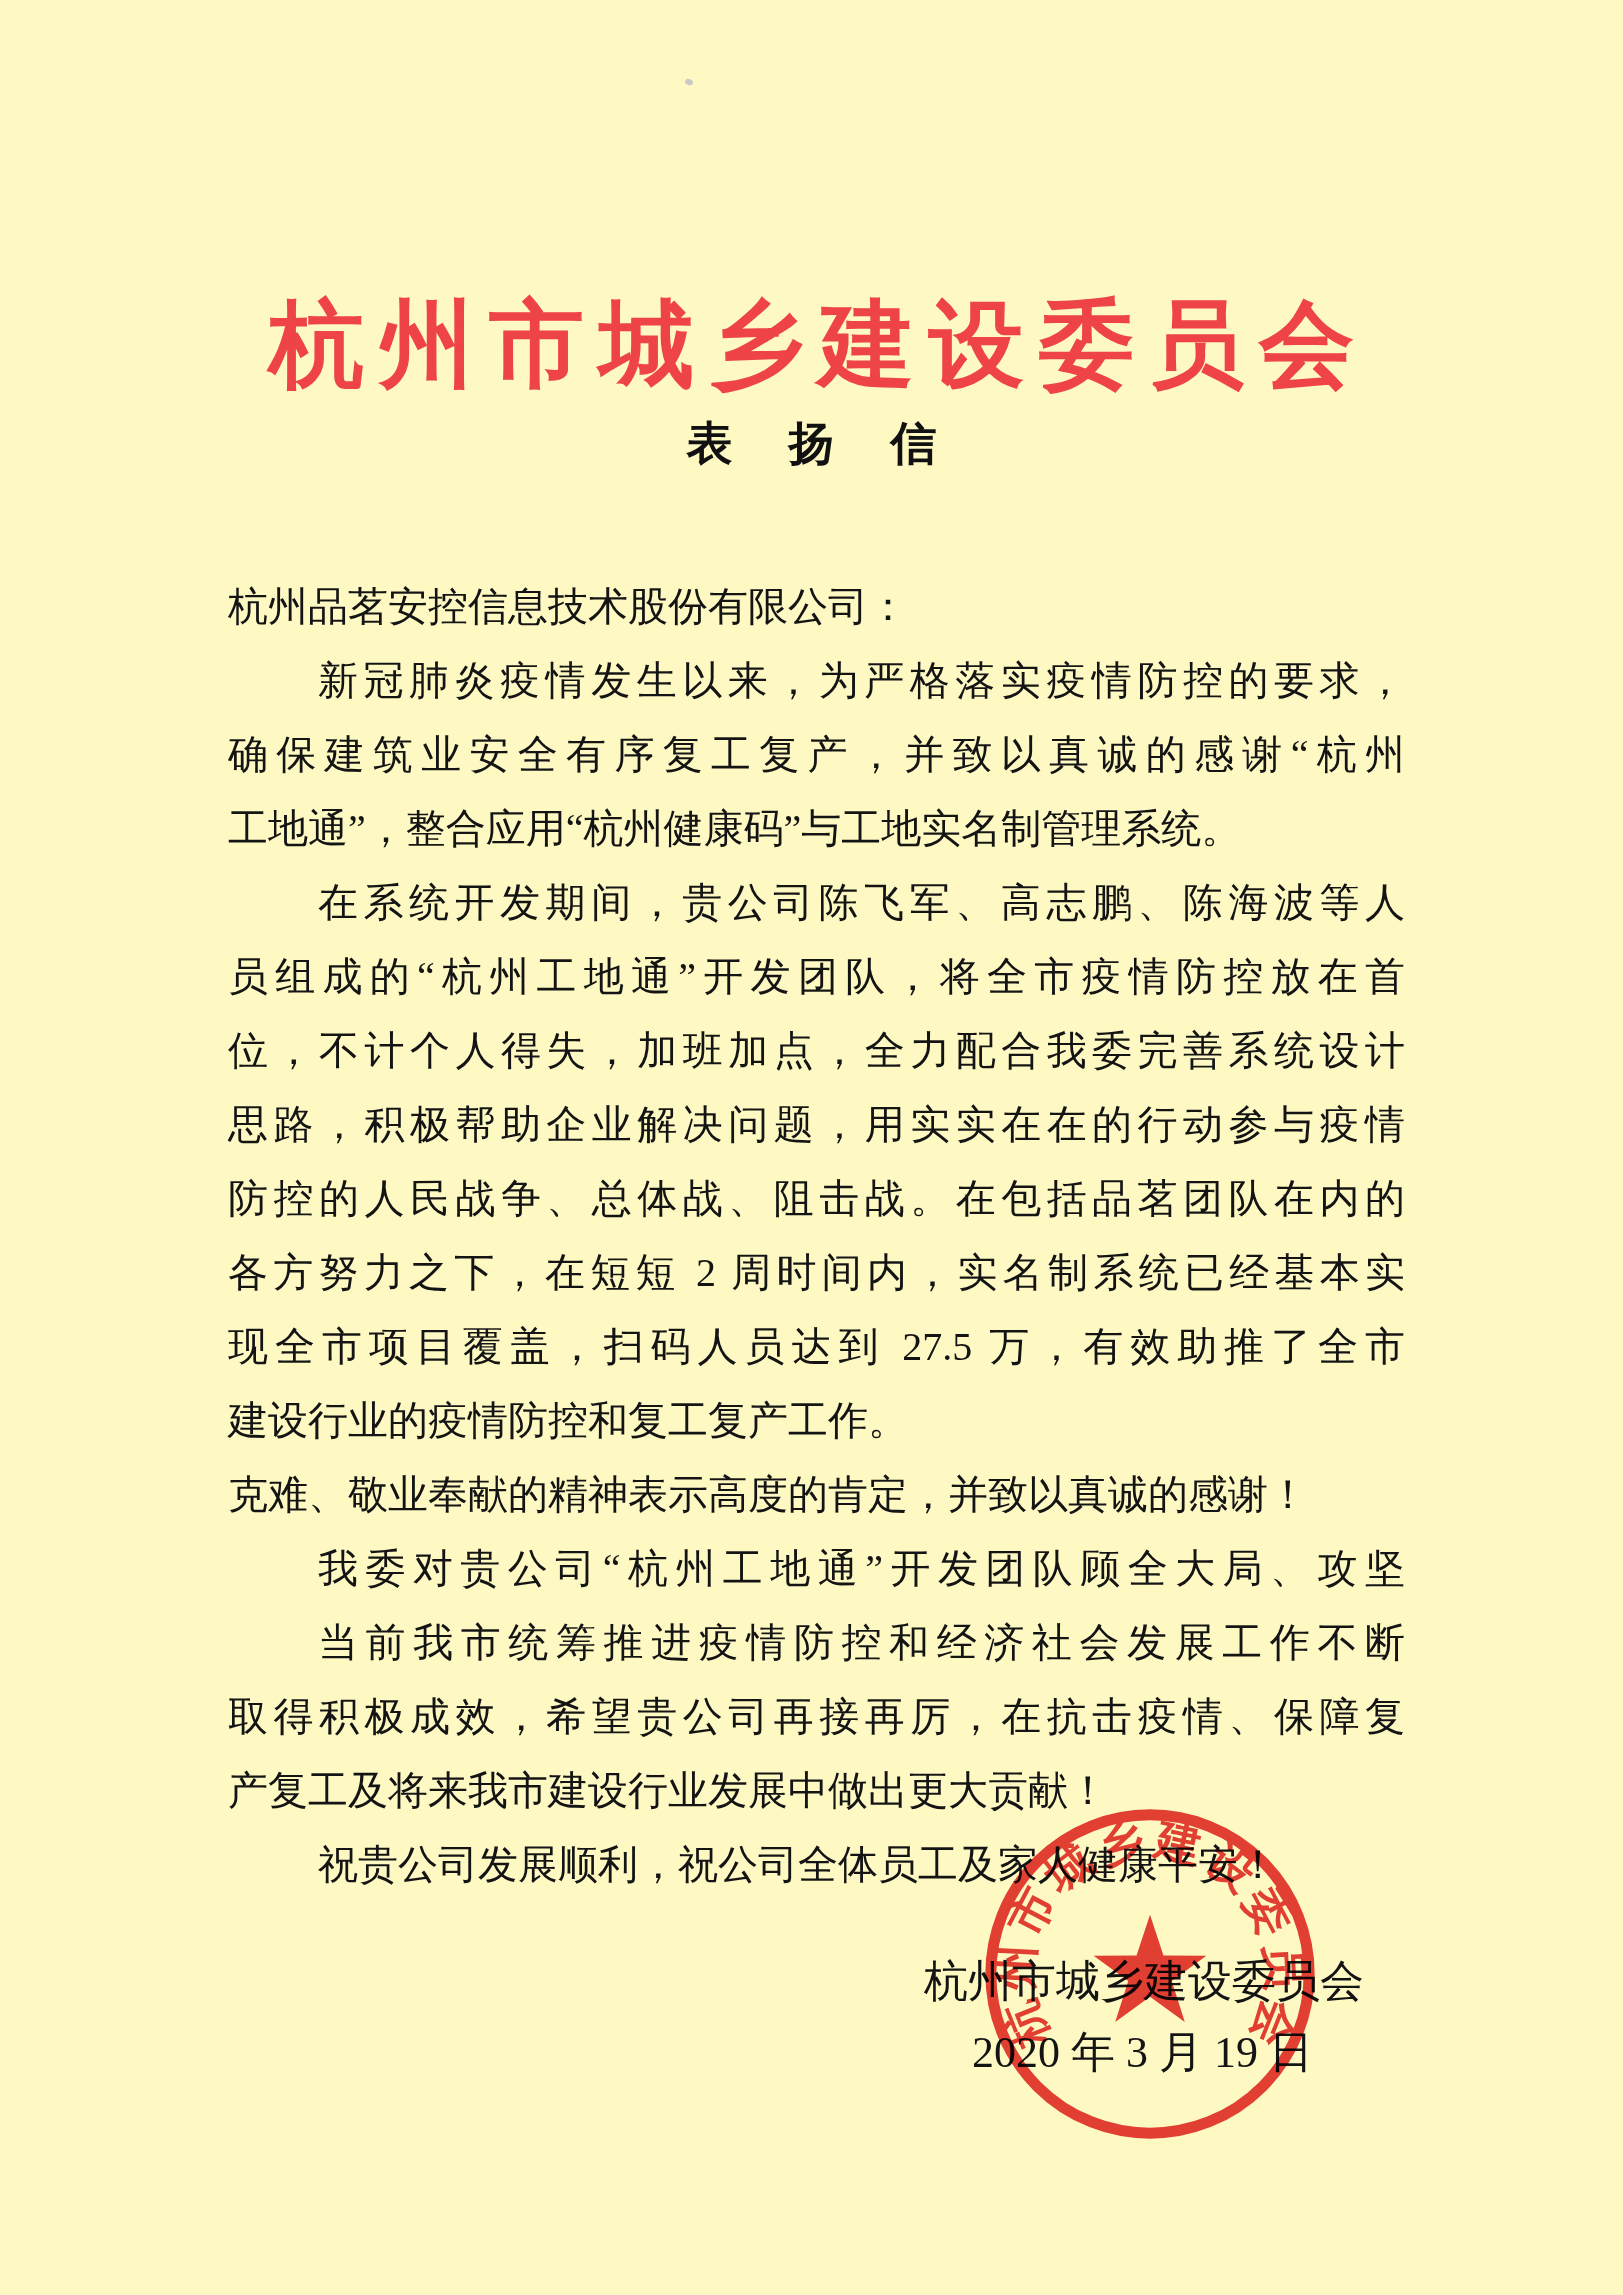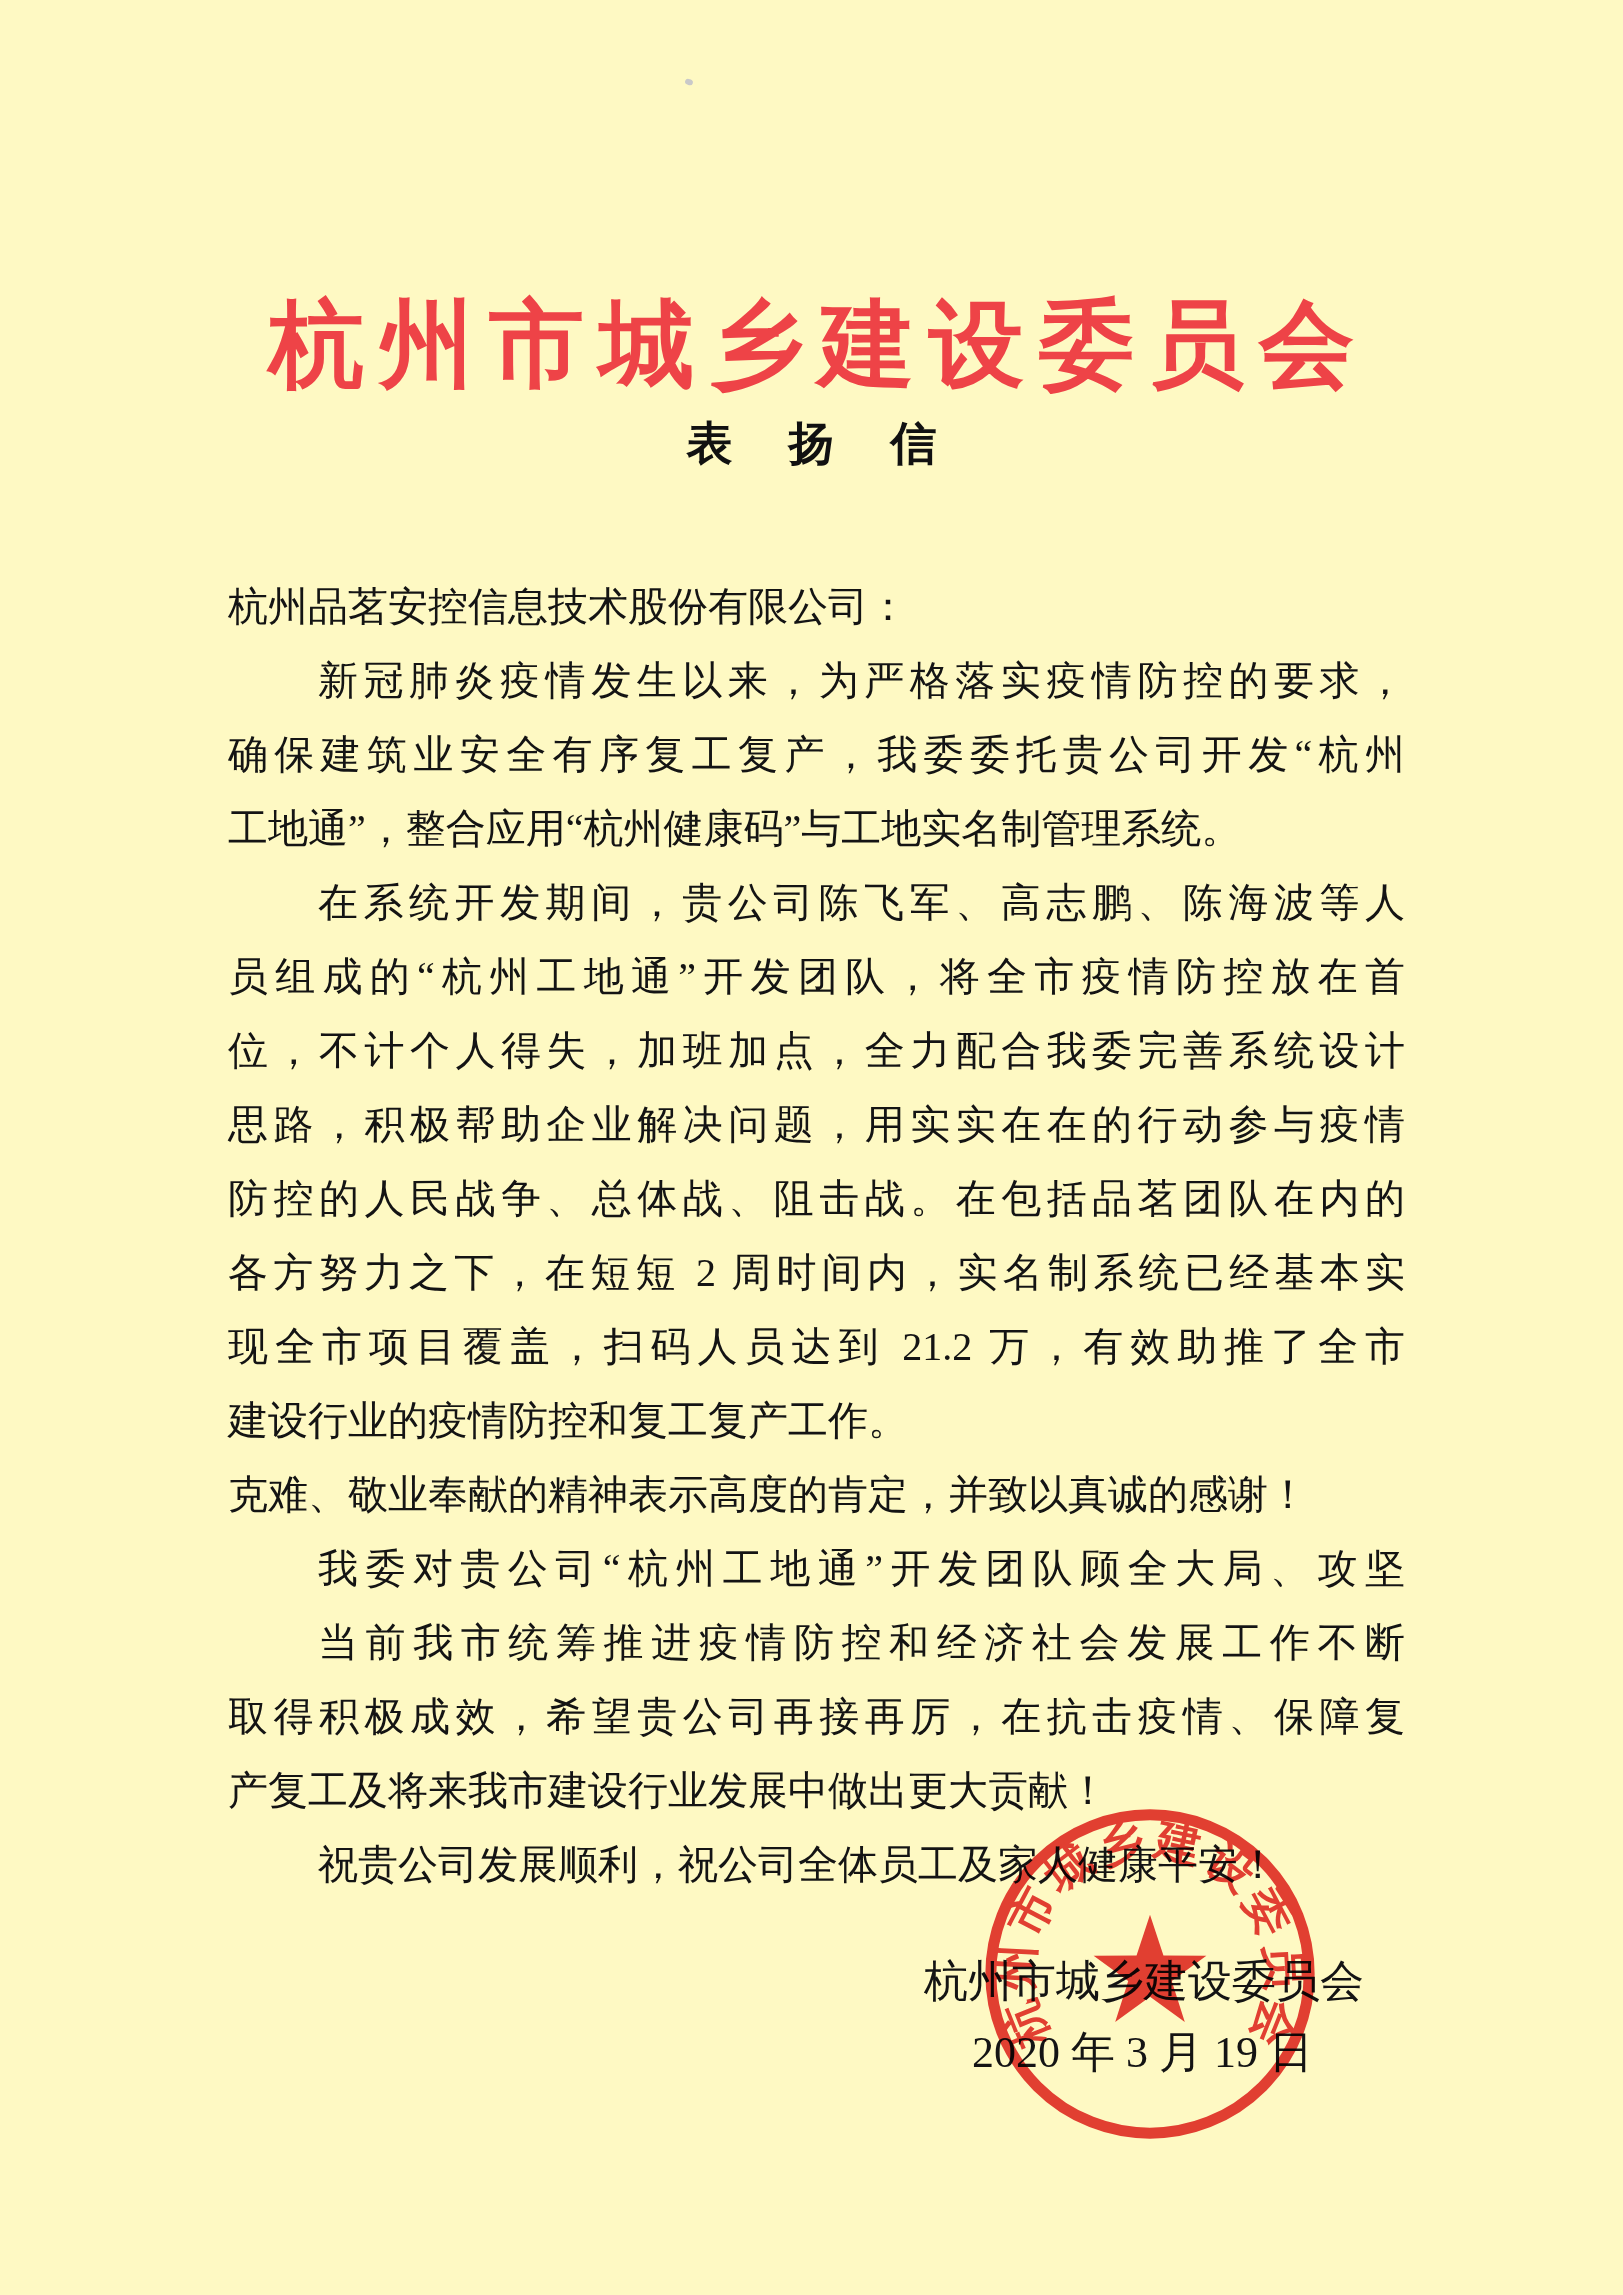--- a/index.html
+++ b/index.html
@@ -71,29 +71,29 @@
 
 <div class="page">
 
   <div class="org-title">杭州市城乡建设委员会</div>
 
   <div class="doc-title">表扬信</div>
 
   <div class="body-lines" id="body-lines">
       <div class="body-line">杭州品茗安控信息技术股份有限公司：</div>
       <div class="body-line indent justify">新冠肺炎疫情发生以来，为严格落实疫情防控的要求，</div>
-      <div class="body-line justify">确保建筑业安全有序复工复产，我委委托贵公司开发“杭州</div>
+      <div class="body-line justify">确保建筑业安全有序复工复产，并致以真诚的感谢“杭州</div>
       <div class="body-line">工地通”，整合应用“杭州健康码”与工地实名制管理系统。</div>
       <div class="body-line indent justify">在系统开发期间，贵公司陈飞军、高志鹏、陈海波等人</div>
       <div class="body-line justify">员组成的“杭州工地通”开发团队，将全市疫情防控放在首</div>
       <div class="body-line justify">位，不计个人得失，加班加点，全力配合我委完善系统设计</div>
       <div class="body-line justify">思路，积极帮助企业解决问题，用实实在在的行动参与疫情</div>
       <div class="body-line justify">防控的人民战争、总体战、阻击战。在包括品茗团队在内的</div>
       <div class="body-line justify">各方努力之下，在短短 2 周时间内，实名制系统已经基本实</div>
-      <div class="body-line justify">现全市项目覆盖，扫码人员达到 21.2 万，有效助推了全市</div>
+      <div class="body-line justify">现全市项目覆盖，扫码人员达到 27.5 万，有效助推了全市</div>
       <div class="body-line">建设行业的疫情防控和复工复产工作。</div>
       <div class="body-line">克难、敬业奉献的精神表示高度的肯定，并致以真诚的感谢！</div>
       <div class="body-line indent justify">我委对贵公司“杭州工地通”开发团队顾全大局、攻坚</div>
       <div class="body-line indent justify">当前我市统筹推进疫情防控和经济社会发展工作不断</div>
       <div class="body-line justify">取得积极成效，希望贵公司再接再厉，在抗击疫情、保障复</div>
       <div class="body-line">产复工及将来我市建设行业发展中做出更大贡献！</div>
       <div class="body-line indent">祝贵公司发展顺利，祝公司全体员工及家人健康平安！</div>
     </div>
 
   <div class="signature">杭州市城乡建设委员会</div>

